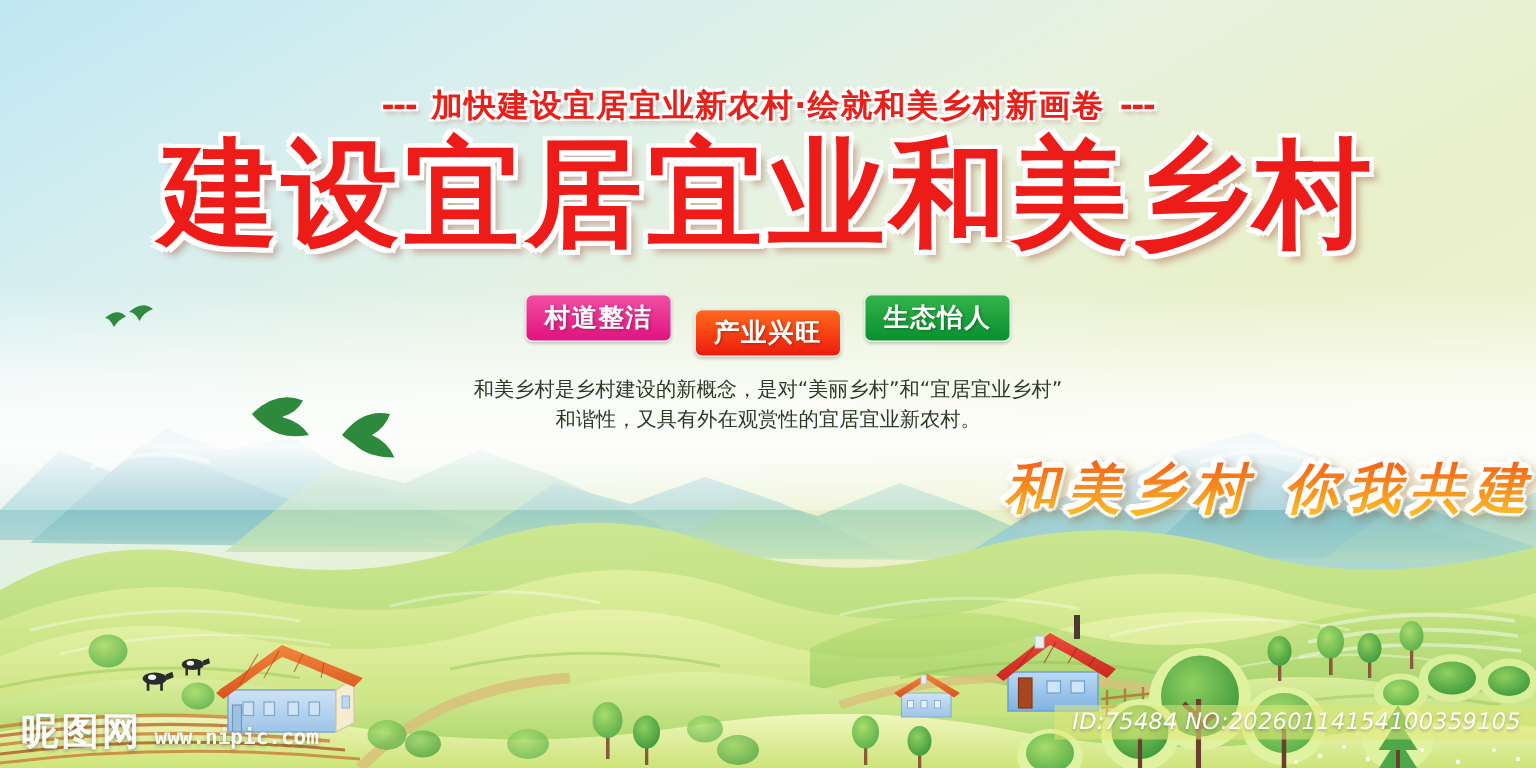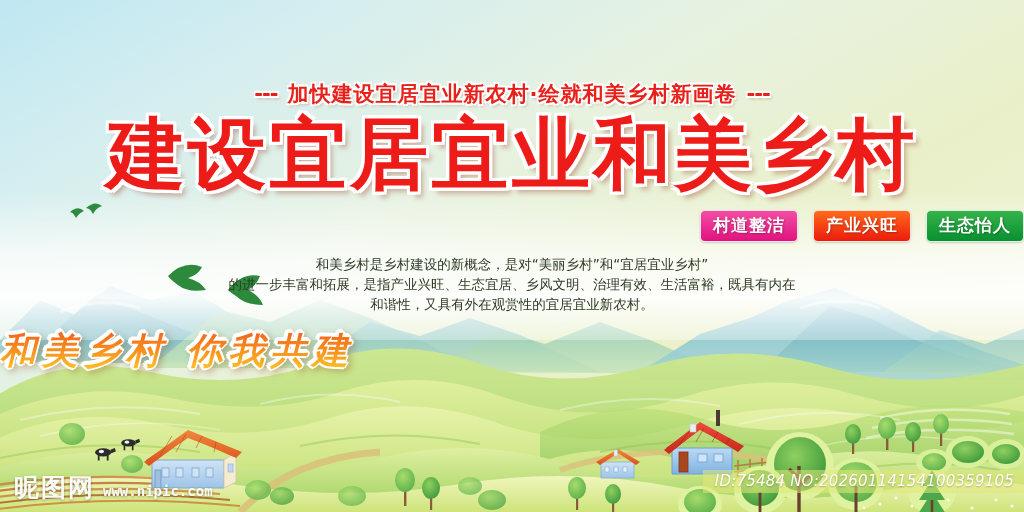--- a/index.html
+++ b/index.html
@@ -18,21 +18,21 @@
     background:linear-gradient(to bottom,rgba(255,255,255,0) 0%,rgba(255,255,255,.72) 45%,rgba(255,255,255,.92) 72%,rgba(255,255,255,.35) 100%);
     pointer-events:none;z-index:4;
   }
   .svg-layer{position:absolute;left:0;top:0;width:1024px;height:512px;}
   .z1{z-index:1;} .z5{z-index:5;} .z6{z-index:6;} .z7{z-index:7;}
 
   
   .content{position:relative;z-index:20;width:1024px;}
 
   .kicker{
-    text-align:center;margin-top:80px;
+    text-align:center;margin-top:56px;
     font-size:21px;font-weight:bold;color:#e8201a;
     letter-spacing:1px;
     text-shadow:
       -1.6px -1.6px 0 #fff, 1.6px -1.6px 0 #fff,
       -1.6px 1.6px 0 #fff, 1.6px 1.6px 0 #fff,
       0 0 4px #fff, 2px 3px 3px rgba(160,60,30,.35);
     font-family:"DejaVu Sans","Liberation Sans",sans-serif;
   }
   .kicker .dash{letter-spacing:-1px;font-weight:bold;margin:0 10px;}
 
@@ -41,45 +41,45 @@
     font-size:78px;line-height:84px;font-weight:bold;
     color:#ed1c18;letter-spacing:3px;
     font-family:"DejaVu Sans","Liberation Sans",sans-serif;
     text-shadow:
       -3px -3px 0 #fff, 3px -3px 0 #fff, -3px 3px 0 #fff, 3px 3px 0 #fff,
       -3px 0 0 #fff, 3px 0 0 #fff, 0 -3px 0 #fff, 0 3px 0 #fff,
       5px 6px 5px rgba(150,40,20,.35);
   }
 
   .tags{
-    display:flex;justify-content:flex-end;align-items:center;gap:15px;
+    display:flex;justify-content:center;align-items:center;gap:15px;
     margin-top:14px;
   }
   .tag{
     display:inline-block;padding:3px 12px 4px 12px;border-radius:5px;
     font-size:17px;font-weight:bold;color:#ffffff;letter-spacing:1px;
     font-family:"DejaVu Sans","Liberation Sans",sans-serif;
     text-shadow:1px 1px 2px rgba(0,0,0,.28);
     box-shadow:0 1px 2px rgba(0,0,0,.18);
     border:1.5px solid rgba(255,255,255,.85);
   }
   .tag.t0{background:linear-gradient(to bottom,#f24ea3,#e0137f);}
-  .tag.t1{background:linear-gradient(to bottom,#ff6a1c,#ec1b0c);}
+  .tag.t1{background:linear-gradient(to bottom,#ff6a1c,#ec1b0c);margin-top:20px;}
   .tag.t2{background:linear-gradient(to bottom,#35b34a,#089030);}
   .tag.t3{background:linear-gradient(to bottom,#fcb236,#f39a12);}
 
   .body-text{
     margin:12px auto 0 auto;width:660px;text-align:center;
     font-size:13.5px;line-height:20px;color:#2d3a24;
     font-family:"DejaVu Sans","Liberation Sans",sans-serif;
   }
   .body-text p{margin:0;}
 
   .slogan{
-    text-align:left;margin-top:16px;
+    text-align:right;margin-top:16px;
     font-size:36px;line-height:40px;font-weight:bold;
     font-style:italic;letter-spacing:6px;
     font-family:"DejaVu Serif","Liberation Serif",serif;
     background:linear-gradient(to bottom,#f2601b 0%,#f78a1e 45%,#fcc328 100%);
     -webkit-background-clip:text;background-clip:text;
     color:transparent;-webkit-text-fill-color:transparent;
     filter:drop-shadow(-1.5px -1.5px 0 #fff) drop-shadow(1.5px -1.5px 0 #fff)
            drop-shadow(-1.5px 1.5px 0 #fff) drop-shadow(1.5px 1.5px 0 #fff)
            drop-shadow(3px 3px 3px rgba(140,70,10,.3));
   }
@@ -420,21 +420,20 @@
     <div class="main-title">建设宜居宜业和美乡村</div>
 
     <div class="tags">
       <span class="tag t0">村道整洁</span>
       <span class="tag t1">产业兴旺</span>
       <span class="tag t2">生态怡人</span>
     </div>
 
     <div class="body-text">
       <p>和美乡村是乡村建设的新概念，是对“美丽乡村”和“宜居宜业乡村”</p>
-      <p>的进一步丰富和拓展，是指产业兴旺、生态宜居、乡风文明、治理有效、生活富裕，既具有内在</p>
       <p>和谐性，又具有外在观赏性的宜居宜业新农村。</p>
     </div>
 
     <div class="slogan">和美乡村 你我共建</div>
   </div>
 
   <div class="watermark">
     <span class="wm-cn">昵图网</span>
     <span class="wm-url">www.nipic.com</span>
   </div>

